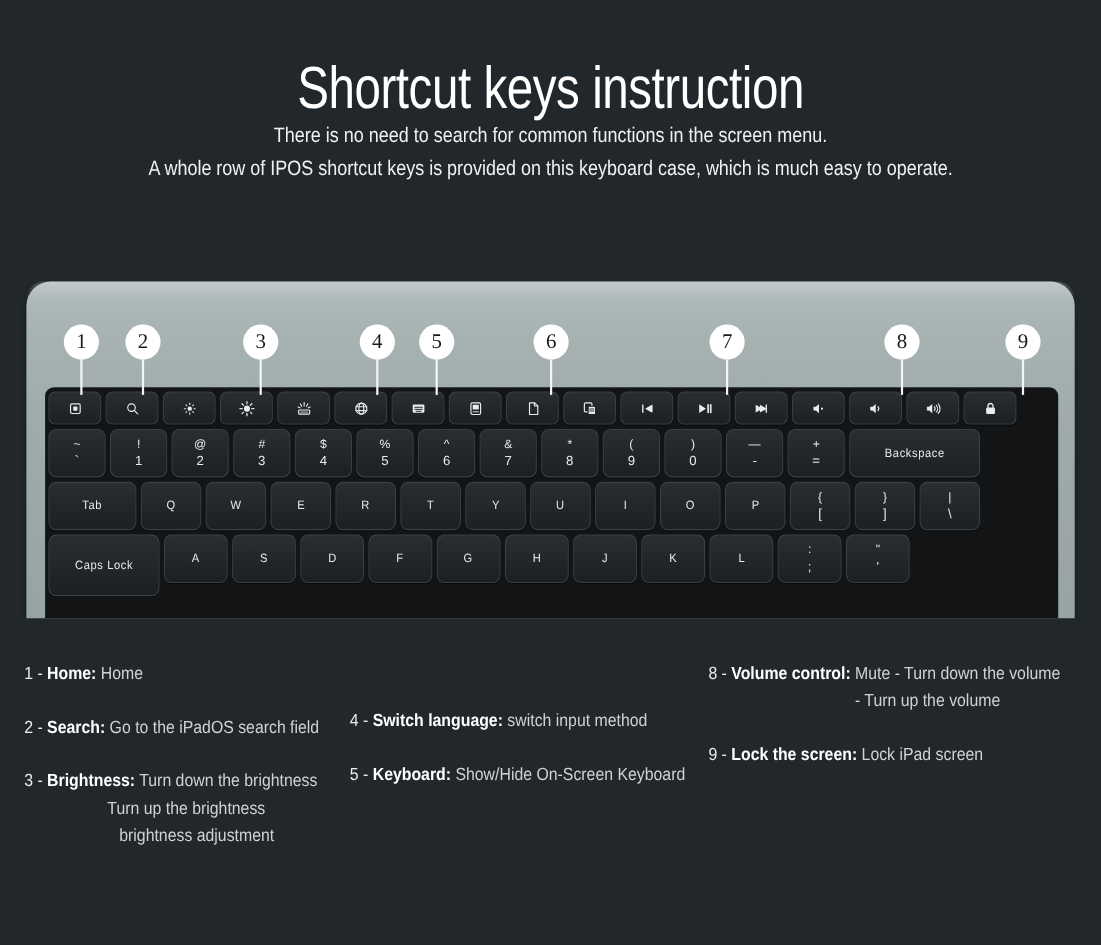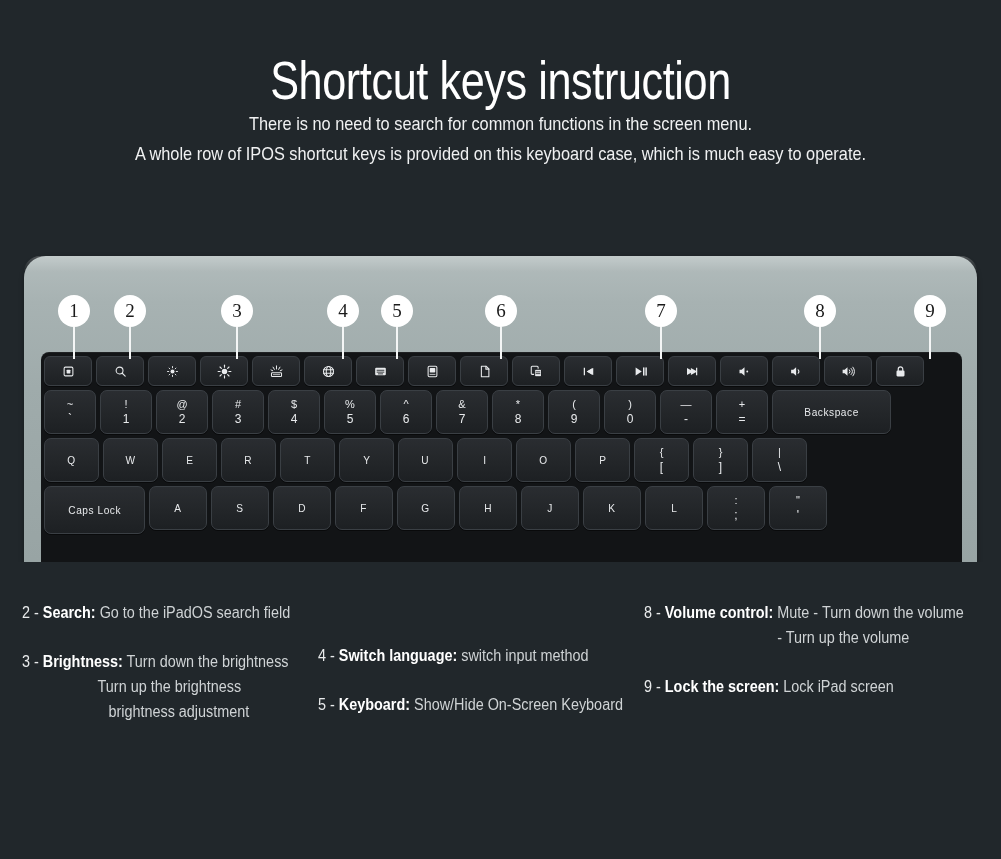--- a/index.html
+++ b/index.html
@@ -385,20 +385,23 @@
         </div>
         <div class="key">
           <div class="up">+</div>
           <div class="lo">=</div>
         </div>
         <div class="key" style="width: 119px; height: 44px;">
           <span class="lbl">Backspace</span>
         </div>
       </div>
     <div class="krow row-qwe" id="row-qwe">
+        <div class="key" style="width: 80px; height: 44px;">
+          <span class="lbl">Tab</span>
+        </div>
         <div class="key" style="width: 55px; height: 44px;">
           <div class="lbl">Q</div>
         </div>
         <div class="key" style="width: 55px; height: 44px;">
           <div class="lbl">W</div>
         </div>
         <div class="key" style="width: 55px; height: 44px;">
           <div class="lbl">E</div>
         </div>
         <div class="key" style="width: 55px; height: 44px;">
@@ -429,21 +432,21 @@
         <div class="key" style="width: 55px; height: 44px;">
           <div class="up">}</div>
           <div class="lo">]</div>
         </div>
         <div class="key" style="width: 55px; height: 44px;">
           <div class="up">|</div>
           <div class="lo">\</div>
         </div>
       </div>
     <div class="krow row-asd" id="row-asd">
-        <div class="key" style="width: 101px; height: 48px;">
+        <div class="key" style="width: 101px; height: 56px;">
           <span class="lbl">Caps Lock</span>
         </div>
         <div class="key" style="width: 58px; height: 44px;">
           <div class="lbl">A</div>
         </div>
         <div class="key" style="width: 58px; height: 44px;">
           <div class="lbl">S</div>
         </div>
         <div class="key" style="width: 58px; height: 44px;">
           <div class="lbl">D</div>
@@ -512,20 +515,23 @@
       <div class="callout" style="left: 930px;">
         <div class="bubble">9</div>
         <div class="stem"></div>
       </div>
     </div>
 </div>
 
 <div class="legend">
   <div class="lcol c1" id="legend-col-1">
       <div class="litem">
+        <div class="line"><span class="num">1 - </span><b>Home:</b><span class="desc"> Home</span></div>
+      </div>
+      <div class="litem">
         <div class="line"><span class="num">2 - </span><b>Search:</b><span class="desc"> Go to the iPadOS search field</span></div>
       </div>
       <div class="litem">
         <div class="line"><span class="num">3 - </span><b>Brightness:</b><span class="desc"> Turn down the brightness</span></div>
         <div class="line cont desc ind-1">Turn up the brightness</div>
         <div class="line cont desc ind-3">brightness adjustment</div>
       </div>
     </div>
   <div class="lcol c2" id="legend-col-2">
       <div class="litem">

